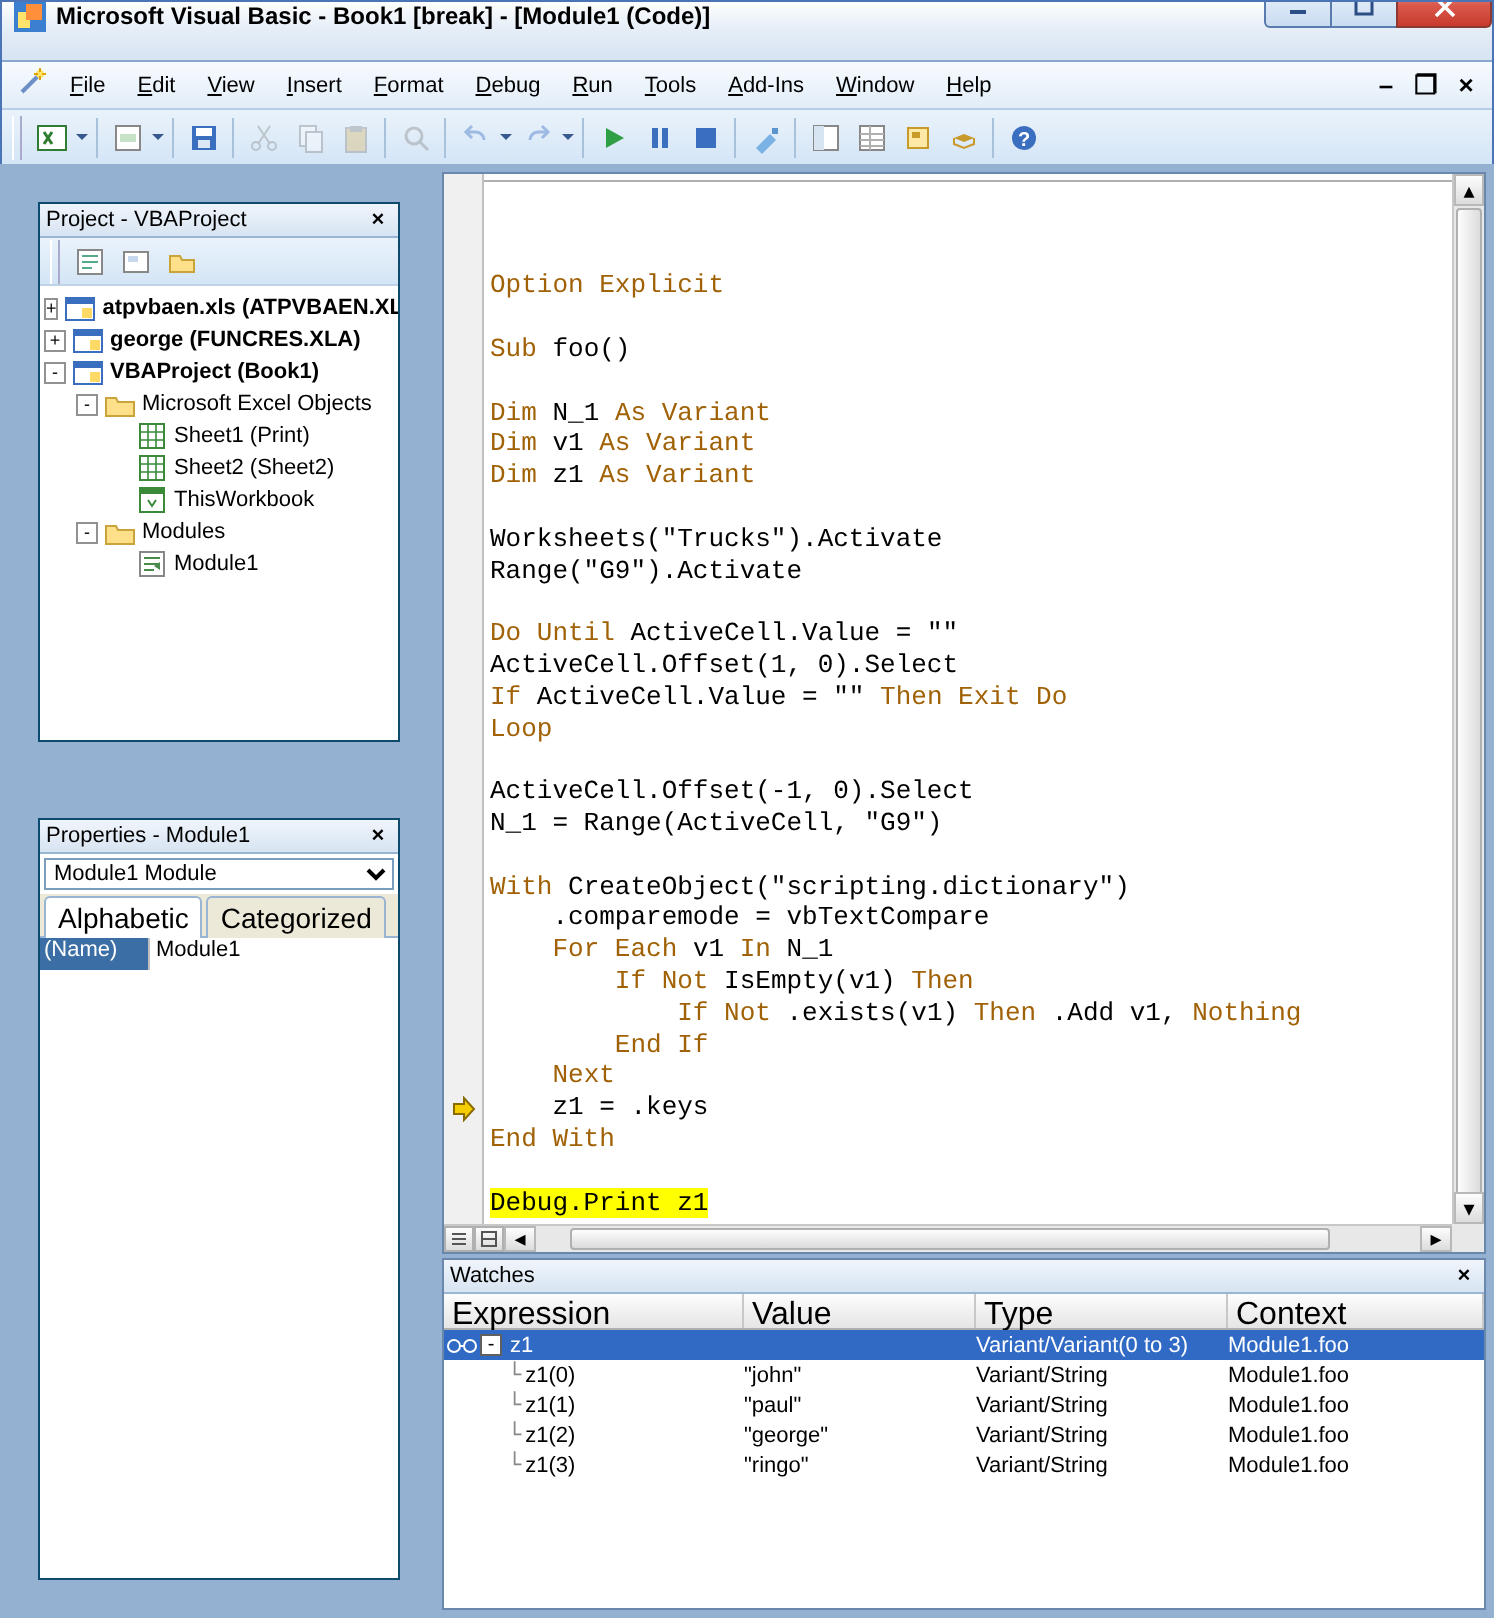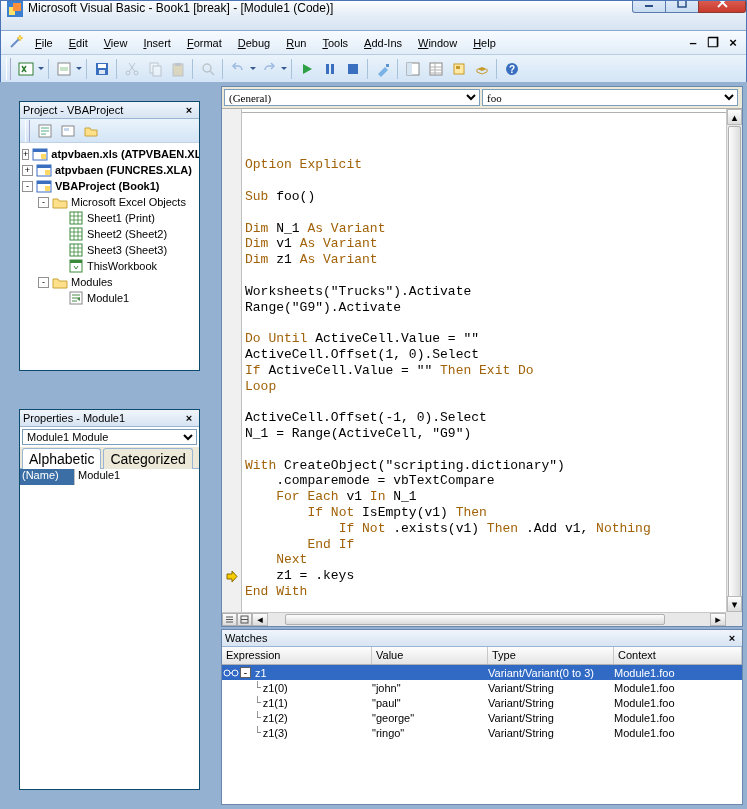--- a/index.html
+++ b/index.html
@@ -1,20 +1,20 @@
 <!DOCTYPE html>
 <html><head>
 <meta charset="utf-8">
 <style>
   * { box-sizing: border-box; }
   html, body { margin:0; padding:0; font-family:"Segoe UI", Tahoma, sans-serif; font-size:11px; }
   body { background:#fff; width:747px; height:809px; overflow:hidden; border:1px solid #4a74b5; }
 
   
-  .titlebar { height:30px; background:linear-gradient(#fdfefe,#e6eef7 45%,#d7e4f2); display:flex; align-items:flex-start; padding:0 0 16px 6px; border-bottom:1px solid #8aa8cf;}
+  .titlebar { height:30px; background:linear-gradient(#fdfefe,#e6eef7 45%,#d7e4f2); display:flex; align-items:center; padding:0 0 16px 6px; border-bottom:1px solid #8aa8cf;font-weight:bold;}
   .titlebar .vb-icon { width:16px;height:16px;margin-right:5px; }
   .titlebar .title { flex:1; color:#000; font-size:12px; }
   .win-controls { display:flex; height:20px; margin-top:-8px;}
   .win-btn { width:34px; height:20px; border:1px solid #5a7bae; border-top:none; margin-left:-1px; display:flex; align-items:center; justify-content:center; font-family:Arial; font-size:11px; }
   .win-min { background:linear-gradient(#eaf1fa,#c9dcf2); border-bottom-left-radius:3px;}
   .win-max { background:linear-gradient(#eaf1fa,#c9dcf2);}
   .win-close { width:48px;background:linear-gradient(#f2a096,#d9594c 45%,#c83a2c); color:#fff; border-color:#8a3a30; border-bottom-right-radius:3px;}
   .win-btn svg { display:block;}
 
   
@@ -81,21 +81,21 @@
   .hscroll { position:absolute; left:0; right:16px; bottom:0; height:14px; background:#e8e8e8; border-top:1px solid #c8c8c8; display:flex;}
   .hscroll .view-btn{width:15px;border:1px solid #b0b0b0;background:linear-gradient(#fdfdfd,#dcdcdc);display:flex;align-items:center;justify-content:center;}
   .hscroll .track{flex:1;position:relative;}
   .hscroll .sbbtn{width:16px;border:1px solid #b8b8b8;background:linear-gradient(#fdfdfd,#dcdcdc);display:flex;align-items:center;justify-content:center;}
   .hscroll .thumb{position:absolute;top:1px;bottom:1px;left:17px;width:380px;background:linear-gradient(#fdfdfd,#dcdcdc);border:1px solid #b0b0b0;border-radius:2px;}
   .corner{position:absolute;right:0;bottom:0;width:16px;height:14px;background:#e8e8e8;}
 
   
   .watches { height:176px; background:#fff; border:1px solid #6a88ae; margin-top:2px; display:flex; flex-direction:column;}
   .watch-hdr { display:flex; height:18px; background:linear-gradient(#fdfdfd,#e5e5e5); border-bottom:1px solid #b0b0b0;}
-  .watch-hdr div{ border-right:1px solid #c8c8c8; padding:2px 4px; font-size:11px;}
+  .watch-hdr div{ border-right:1px solid #c8c8c8; padding:2px 4px; font-size:16px;}
   .wc-exp{width:150px;} .wc-val{width:116px;} .wc-type{width:126px;} .wc-ctx{flex:1;}
   .watch-body{ flex:1; overflow:auto; font-size:11px;}
   .watch-row{ display:flex; height:15px; align-items:center;}
   .watch-row.sel{ background:#316ac5; color:#fff;}
   .watch-row .wi{width:18px;display:flex;align-items:center;justify-content:center;}
   .watch-row .exp { width:11px;height:11px;border:1px solid #606060;background:#fff;color:#000;display:flex;align-items:center;justify-content:center;font-size:10px;line-height:8px;margin-right:4px;}
   .watch-row .ind { display:inline-block;}
   .watch-row .c1{width:132px;display:flex;align-items:center;} .watch-row .c2{width:116px;} .watch-row .c3{width:126px;} .watch-row .c4{flex:1;}
   .tree-ln{color:#888;font-family:Consolas,monospace;font-size:11px;margin-right:2px;}
 
@@ -317,21 +317,21 @@
           <div class="tree-row">
             <span class="sp" style="width:0px"></span>
             <span class="exp">+</span>
             <span class="ic">
               <svg width="16" height="16">
                 <rect x="1" y="3" width="14" height="11" fill="#fff" stroke="#3a6fc0"></rect>
                 <rect x="1" y="3" width="14" height="3" fill="#3a6fc0"></rect>
                 <rect x="9" y="8" width="5" height="5" fill="#ffd966"></rect>
               </svg>
             </span>
-            <b>atpvbaen (FUNCRES.XLA)</b>
+            <b>george (FUNCRES.XLA)</b>
           </div>
           <div class="tree-row">
             <span class="sp" style="width:0px"></span>
             <span class="exp">-</span>
             <span class="ic">
               <svg width="16" height="16">
                 <rect x="1" y="3" width="14" height="11" fill="#fff" stroke="#3a6fc0"></rect>
                 <rect x="1" y="3" width="14" height="3" fill="#3a6fc0"></rect>
                 <rect x="9" y="8" width="5" height="5" fill="#ffd966"></rect>
               </svg>
@@ -362,31 +362,20 @@
           <div class="tree-row">
             <span class="sp" style="width:32px"></span>
             <span class="sp" style="width:14px"></span>
             <span class="ic">
               <svg width="16" height="16">
                 <rect x="2" y="2" width="12" height="12" fill="#fff" stroke="#3a8a3a"></rect>
                 <path d="M2 6h12M2 10h12M6 2v12M10 2v12" stroke="#3a8a3a" stroke-width="0.8"></path>
               </svg>
             </span>
             <span>Sheet2 (Sheet2)</span>
-          </div>
-          <div class="tree-row">
-            <span class="sp" style="width:32px"></span>
-            <span class="sp" style="width:14px"></span>
-            <span class="ic">
-              <svg width="16" height="16">
-                <rect x="2" y="2" width="12" height="12" fill="#fff" stroke="#3a8a3a"></rect>
-                <path d="M2 6h12M2 10h12M6 2v12M10 2v12" stroke="#3a8a3a" stroke-width="0.8"></path>
-              </svg>
-            </span>
-            <span>Sheet3 (Sheet3)</span>
           </div>
           <div class="tree-row">
             <span class="sp" style="width:32px"></span>
             <span class="sp" style="width:14px"></span>
             <span class="ic">
               <svg width="16" height="16">
                 <rect x="2" y="2" width="12" height="12" fill="#fff" stroke="#3a8a3a"></rect>
                 <rect x="2" y="2" width="12" height="3" fill="#3a8a3a"></rect>
                 <path d="M6 8l2 3 2-3" stroke="#3a8a3a" fill="none"></path>
               </svg>
@@ -436,24 +425,20 @@
         <div class="prop-row">
           <div class="pn">(Name)</div>
           <div class="pv">Module1</div>
         </div>
       </div>
     </div>
   </div>
 
   <div class="rightpane">
     <div class="codebox-wrap">
-      <div class="code-dd-bar">
-        <select><option>(General)</option></select>
-        <select><option>foo</option></select>
-      </div>
       <div class="code-area">
         <div class="gutter">
           <div class="bp" id="bp-marker" style="top: 461.2px;">
             <svg width="13" height="13">
                 <path d="M2 4h5V1l5 5.5L7 12V9H2z" fill="#f5cc00" stroke="#8a6b00"></path>
               </svg>
           </div>
         </div>
         <div class="code" id="code-body">
           <div class="code-hline"></div>

